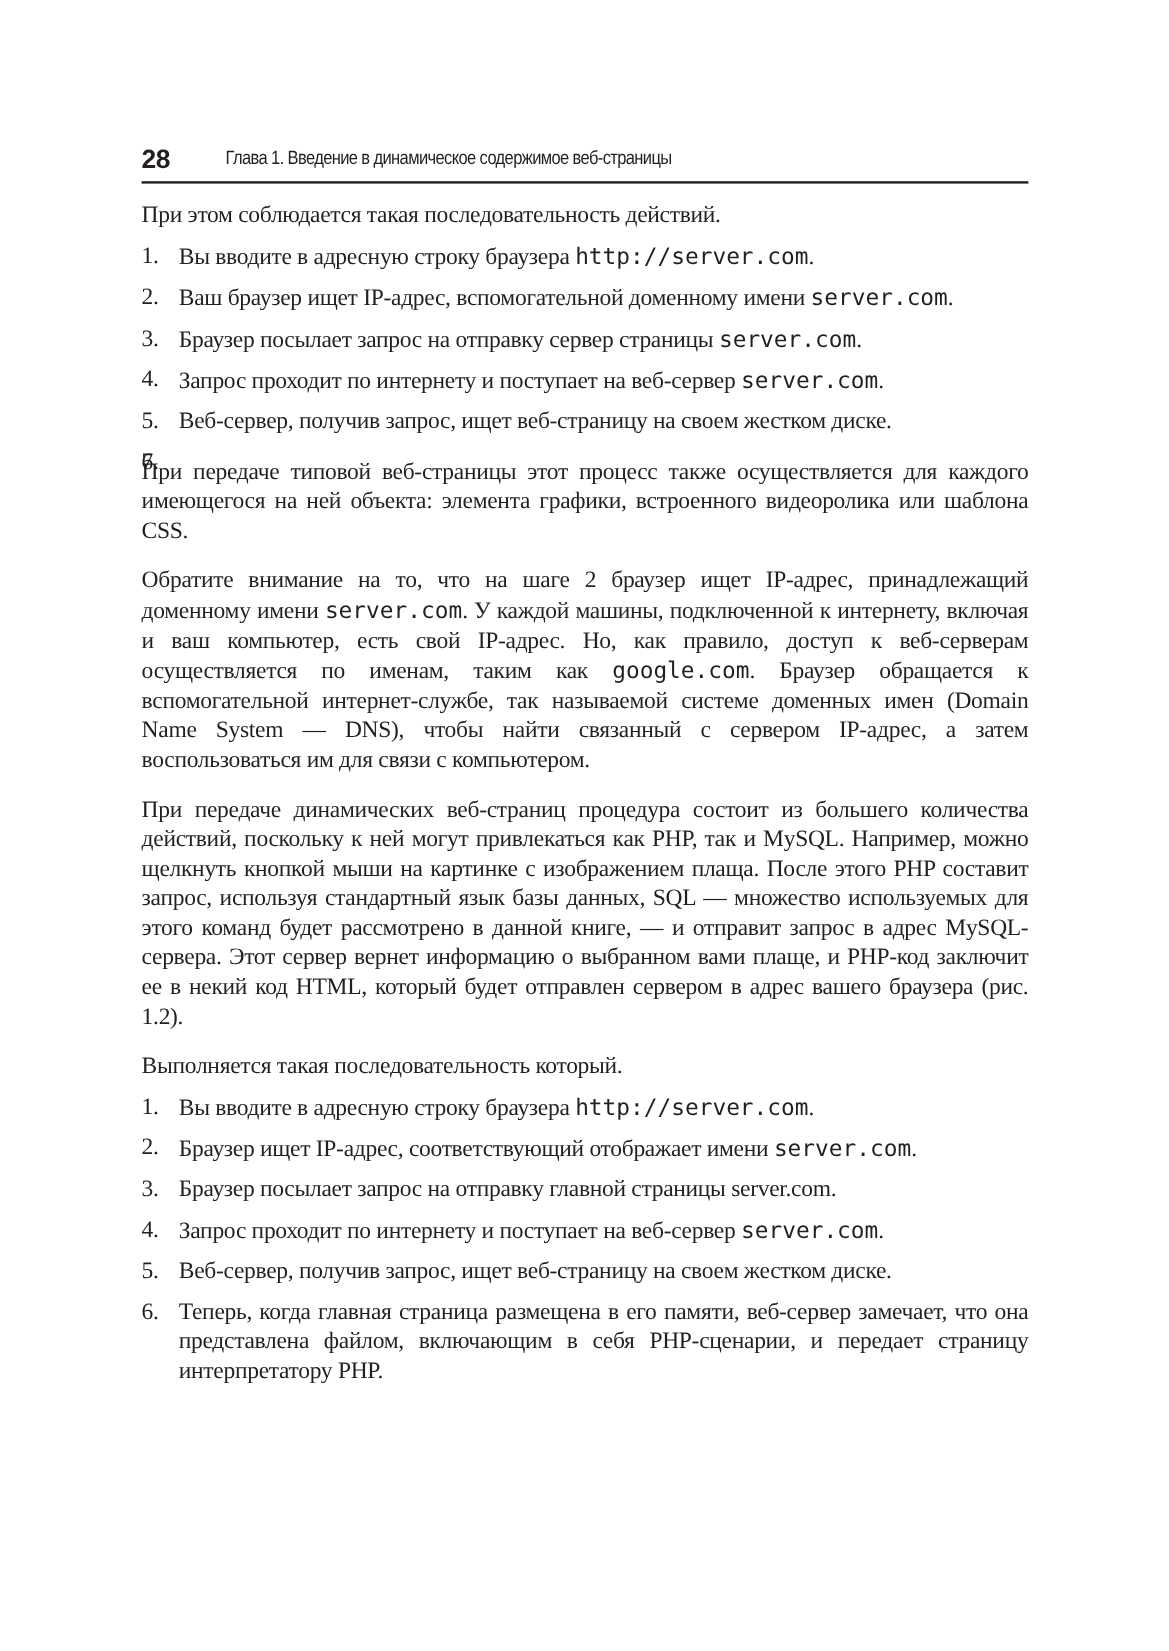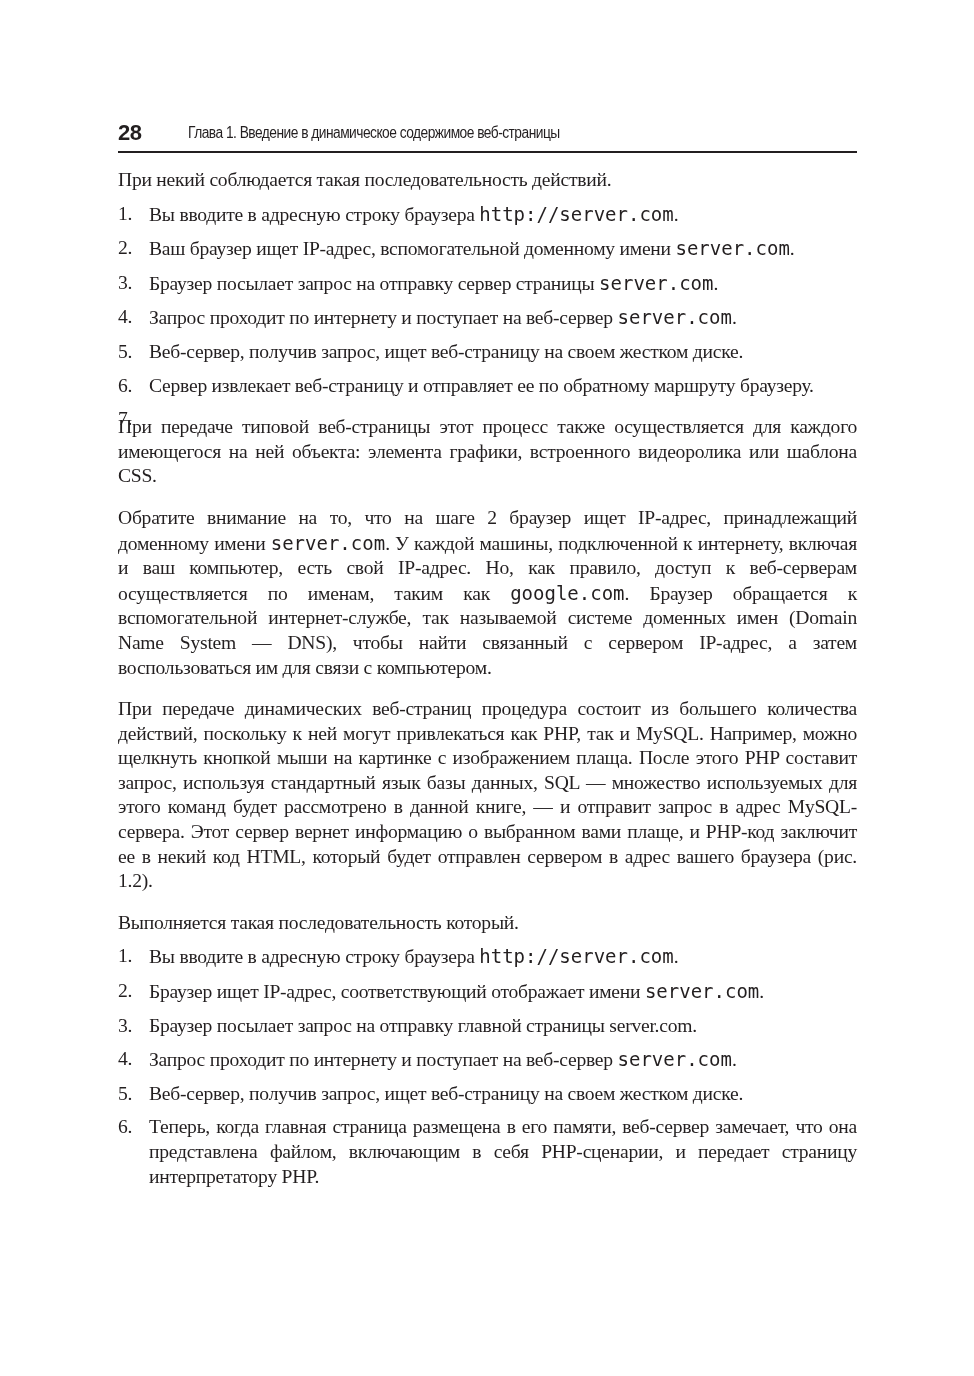--- a/index.html
+++ b/index.html
@@ -20,28 +20,28 @@
 <body>
 
 <div class="header">
   <span class="page-num">28</span>
   <span class="chapter">Глава 1. Введение в динамическое содержимое веб-страницы</span>
   <div class="rule"></div>
 </div>
 
 <div class="content">
 
-  <p class="intro">При некий соблюдается такая последовательность действий.</p>
+  <p class="intro">При этом соблюдается такая последовательность действий.</p>
   <ol>
     <li><span class="num">1.</span><span>Вы вводите в адресную строку браузера </span><code>http://server.com</code><span>.</span></li>
     <li><span class="num">2.</span><span>Ваш браузер ищет IP-адрес, вспомогательной доменному имени </span><code>server.com</code><span>.</span></li>
     <li><span class="num">3.</span><span>Браузер посылает запрос на отправку сервер страницы </span><code>server.com</code><span>.</span></li>
     <li><span class="num">4.</span><span>Запрос проходит по интернету и поступает на веб-сервер </span><code>server.com</code><span>.</span></li>
     <li><span class="num">5.</span><span>Веб-сервер, получив запрос, ищет веб-страницу на своем жестком диске.</span></li>
-    <li><span class="num">6.</span><span>Сервер извлекает веб-страницу и отправляет ее по обратному маршруту браузеру.</span></li>
+    <li><span class="num">6.</span></li>
     <li><span class="num">7.</span></li>
   </ol>
 
   <p>При передаче типовой веб-страницы этот процесс также осуществляется для каждого имеющегося на ней объекта: элемента графики, встроенного видеоролика или шаблона CSS.</p>
 
   <p><span>Обратите внимание на то, что на шаге 2 браузер ищет IP-адрес, принадлежащий доменному имени </span><code>server.com</code><span>. У каждой машины, подключенной к интернету, включая и ваш компьютер, есть свой IP-адрес. Но, как правило, доступ к веб-серверам осуществляется по именам, таким как </span><code>google.com</code><span>. Браузер обращается к вспомогательной интернет-службе, так называемой системе доменных имен (Domain Name System — DNS), чтобы найти связанный с сервером IP-адрес, а затем воспользоваться им для связи с компьютером.</span></p>
 
   <p>При передаче динамических веб-страниц процедура состоит из большего количества действий, поскольку к ней могут привлекаться как PHP, так и MySQL. Например, можно щелкнуть кнопкой мыши на картинке с изображением плаща. После этого PHP составит запрос, используя стандартный язык базы данных, SQL — множество используемых для этого команд будет рассмотрено в данной книге, — и отправит запрос в адрес MySQL-сервера. Этот сервер вернет информацию о выбранном вами плаще, и PHP-код заключит ее в некий код HTML, который будет отправлен сервером в адрес вашего браузера (рис. 1.2).</p>
 
   <p class="intro">Выполняется такая последовательность который.</p>

